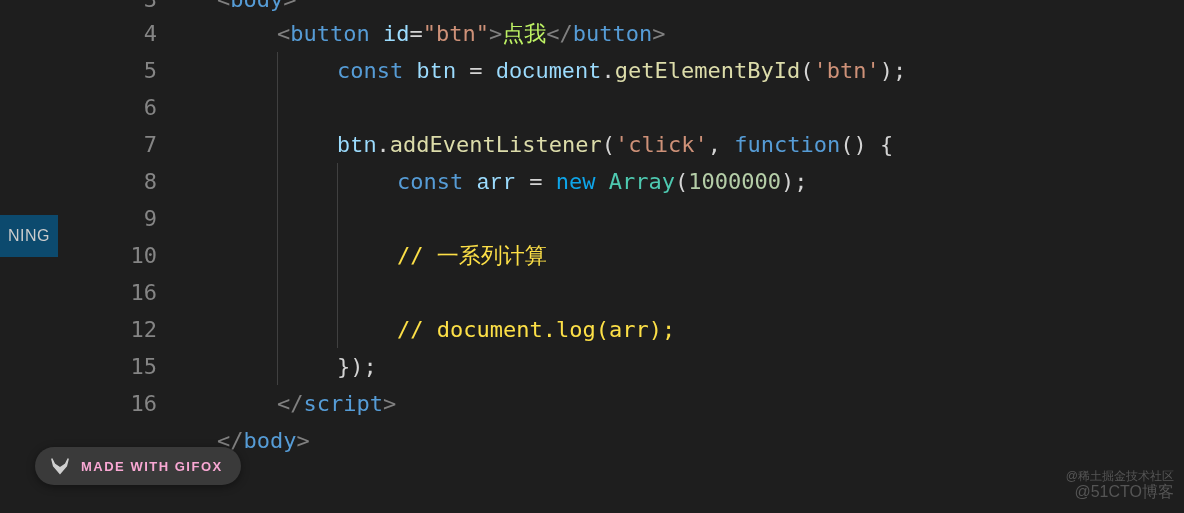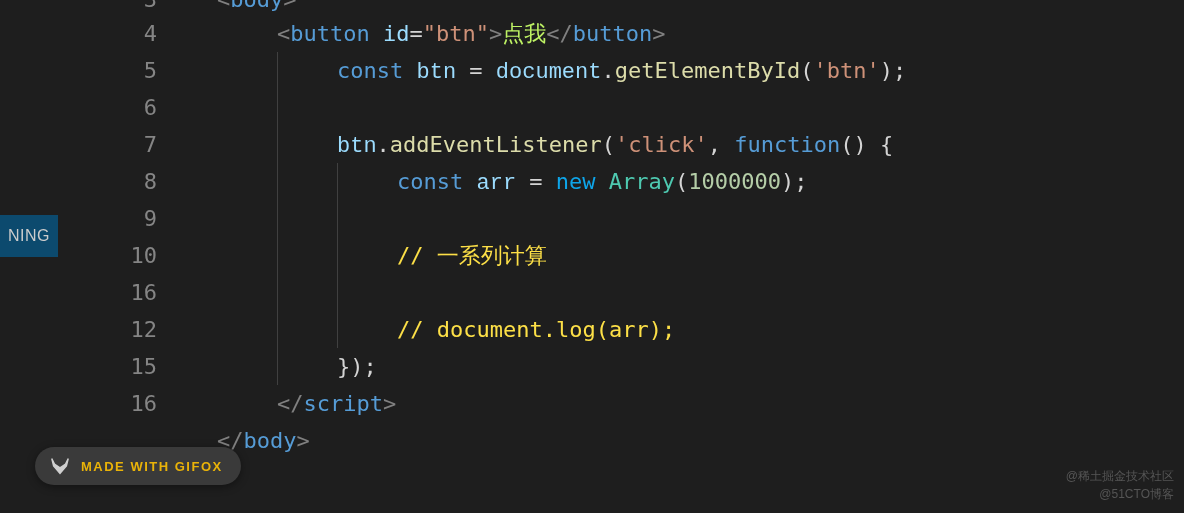--- a/index.html
+++ b/index.html
@@ -94,31 +94,31 @@
       align-items: center;
       gap: 10px;
       box-shadow: 0 2px 8px rgba(0,0,0,0.4);
       font-family: -apple-system, sans-serif;
     }
     .gifox-badge svg {
       width: 22px;
       height: 22px;
     }
     .gifox-badge span {
-      color: #eab308;
+      color: #f9a8d4;
       font-size: 13px;
       letter-spacing: 1.5px;
       font-weight: 600;
     }
     .watermark {
       position: absolute;
       right: 10px;
       bottom: 10px;
       color: #555;
-      font-size: 12px;
+      font-size: 16px;
       font-family: sans-serif;
     }
     .watermark2 {
       position: absolute;
       right: 10px;
       bottom: 28px;
       color: #555;
       font-size: 12px;
       font-family: sans-serif;
     }

